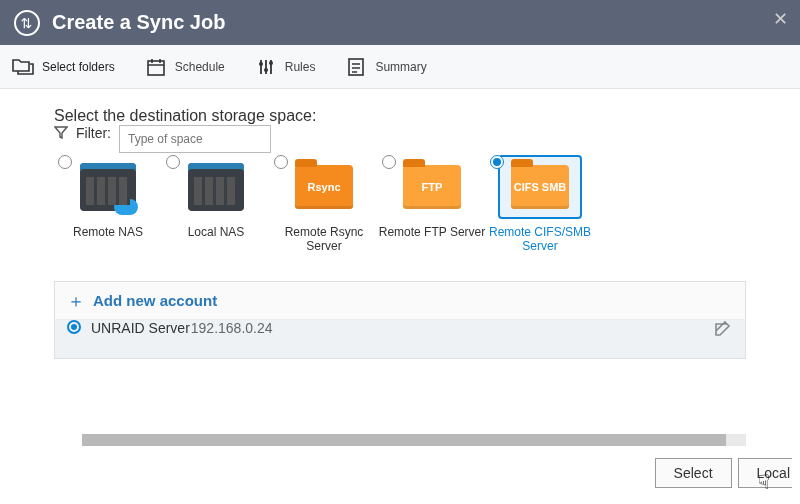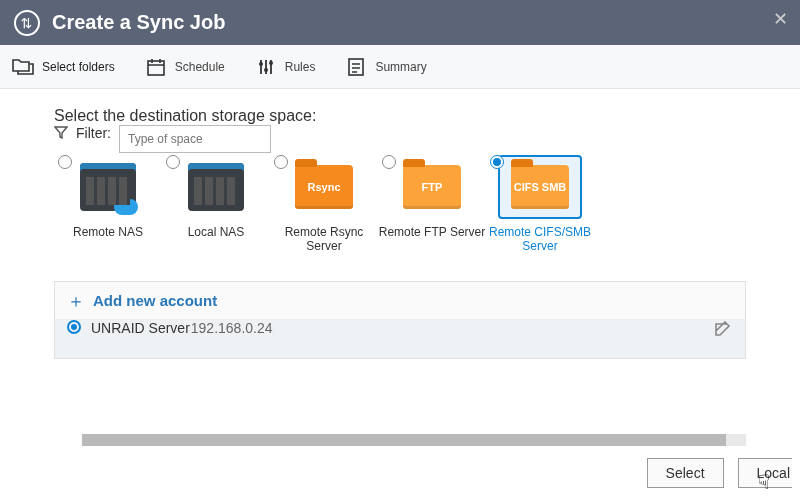--- a/index.html
+++ b/index.html
@@ -40,21 +40,21 @@
   .add-row .plus{color:#2a78b8;font-size:18px;margin-right:8px;font-weight:400}
   .acct{display:flex;align-items:flex-start;height:38px;padding:0 12px;background:#eef2f5;font-size:14px;color:#333}
   .acct .r{width:14px;height:14px;border:2px solid #0b84d6;border-radius:50%;margin-right:10px;position:relative}
   .acct .r::after{content:"";position:absolute;left:2px;top:2px;width:6px;height:6px;background:#0b84d6;border-radius:50%}
   .acct .ip{margin-left:1px;color:#666}
   .acct .edit{margin-left:auto;width:20px;height:20px;color:#888;cursor:pointer}
   .footer{position:absolute;left:0;right:0;bottom:0;height:70px;background:#fff}
   .scrollbar{height:12px;background:#e9e9e9;margin:0 54px 0 82px}
   .scrollbar .thumb{height:12px;background:#b9b9b9;width:97%}
   .btns{position:absolute;right:8px;bottom:16px;display:flex;align-items:center}
-  .btn{height:30px;border:1px solid #999;background:#fafafa;padding:0 18px;font-size:14px;color:#333;cursor:pointer;margin-left:14px}
+  .btn{height:30px;border:1px solid #999;background:#fafafa;padding:0 18px;font-size:14px;color:#333;cursor:pointer;margin-left:6px}
   .cursor{position:absolute;right:30px;bottom:10px;font-size:20px;pointer-events:none}
   svg{display:block}
 </style>
 </head>
 <body>
 
 <div class="window">
 
   <div class="titlebar">
     <div class="logo">

